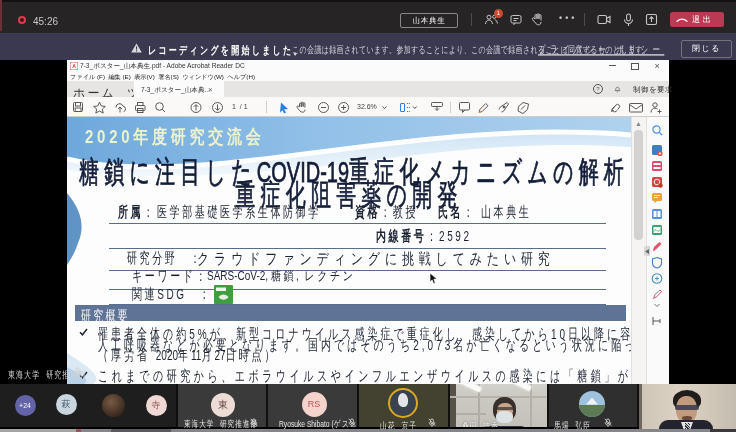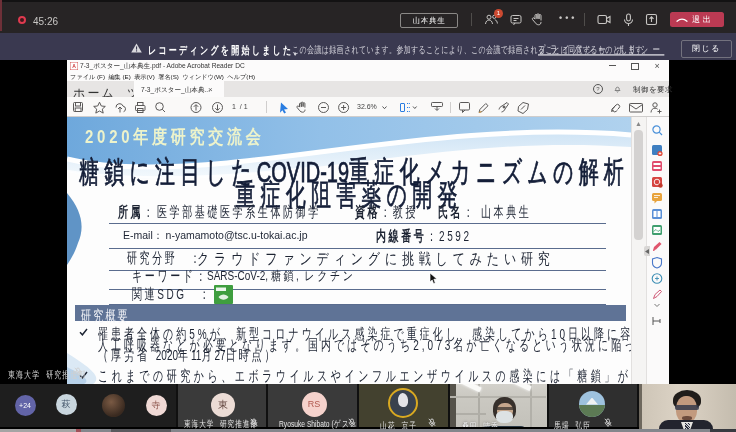--- a/index.html
+++ b/index.html
@@ -198,21 +198,20 @@
 <div class="ab jp" style="left:18px;top:8px;font-size:15px;font-weight:bold;color:#edf3cb;letter-spacing:.25em;transform:scaleY(1.25);transform-origin:0 0">2020年度研究交流会</div>
 <div class="ab syA" style="left:12px;top:35px;width:564px;text-align:center;font-size:20px;color:#141e38;-webkit-text-stroke:0.5px #141e38"><span class="jp" style="letter-spacing:.26em">糖鎖に注目した</span>COVID-19<span class="jp" style="letter-spacing:.26em">重症化メカニズムの解析と</span></div>
 <div class="ab jp syA" style="left:0px;top:58px;width:564px;text-align:center;font-size:20px;color:#141e38;letter-spacing:.26em;-webkit-text-stroke:0.5px #141e38">重症化阻害薬の開発</div>
 
 <div class="ab jp syA" style="left:51px;top:85px;font-size:10px;color:#1d2433;letter-spacing:.26em"><b>所属</b>：</div>
 <div class="ab jp syA" style="left:90px;top:85px;font-size:10px;color:#1d2433;letter-spacing:.26em">医学部基礎医学系生体防御学</div>
 <div class="ab jp syA" style="left:288px;top:85px;font-size:10px;color:#1d2433;letter-spacing:.26em"><b>資格</b>：教授</div>
 <div class="ab jp syA" style="left:371px;top:85px;font-size:10px;color:#1d2433;letter-spacing:.26em"><b>氏名</b>：</div>
 <div class="ab jp syA" style="left:414px;top:85px;font-size:10px;color:#1d2433;letter-spacing:.26em">山本典生</div>
 <div class="ab" style="left:42px;top:106px;width:497px;height:1px;background:#5a6c8e"></div>
-<div class="ab" style="left:56px;top:112px;font-size:10.5px;color:#1d2433">E-mail<span class="jp">：</span>n-yamamoto@tsc.u-tokai.ac.jp</div>
 <div class="ab jp syA" style="left:309px;top:109px;font-size:10px;color:#1d2433;letter-spacing:.26em"><b>内線番号</b>：2592</div>
 <div class="ab" style="left:42px;top:131px;width:497px;height:1px;background:#5a6c8e"></div>
 <div class="ab jp syA" style="left:60px;top:131px;font-size:10px;color:#1d2433;letter-spacing:.26em">研究分野　：</div>
 <div class="ab jp" style="left:130px;top:130.5px;font-size:12px;color:#1d2433;letter-spacing:.4em;transform:scaleY(1.3);transform-origin:0 0">クラウドファンディングに挑戦してみたい研究</div>
 <div class="ab" style="left:42px;top:152.5px;width:497px;height:1px;background:#5a6c8e"></div>
 <div class="ab jp syA" style="left:65px;top:148.5px;font-size:10px;color:#1d2433;letter-spacing:.26em">キーワード：</div>
 <div class="ab" style="left:140px;top:150px;font-size:10px;color:#1d2433;transform:scaleY(1.25);transform-origin:0 0">SARS-CoV-2, <span class="jp" style="letter-spacing:.26em">糖鎖,</span> <span class="jp" style="letter-spacing:.26em">レクチン</span></div>
 <div class="ab" style="left:42px;top:171.5px;width:497px;height:1px;background:#5a6c8e"></div>
 <div class="ab jp syA" style="left:65px;top:167px;font-size:10px;color:#1d2433;letter-spacing:.26em">関連SDG　：</div>
 <svg class="ab" style="left:147px;top:168px" width="19" height="19" viewBox="0 0 19 19">

